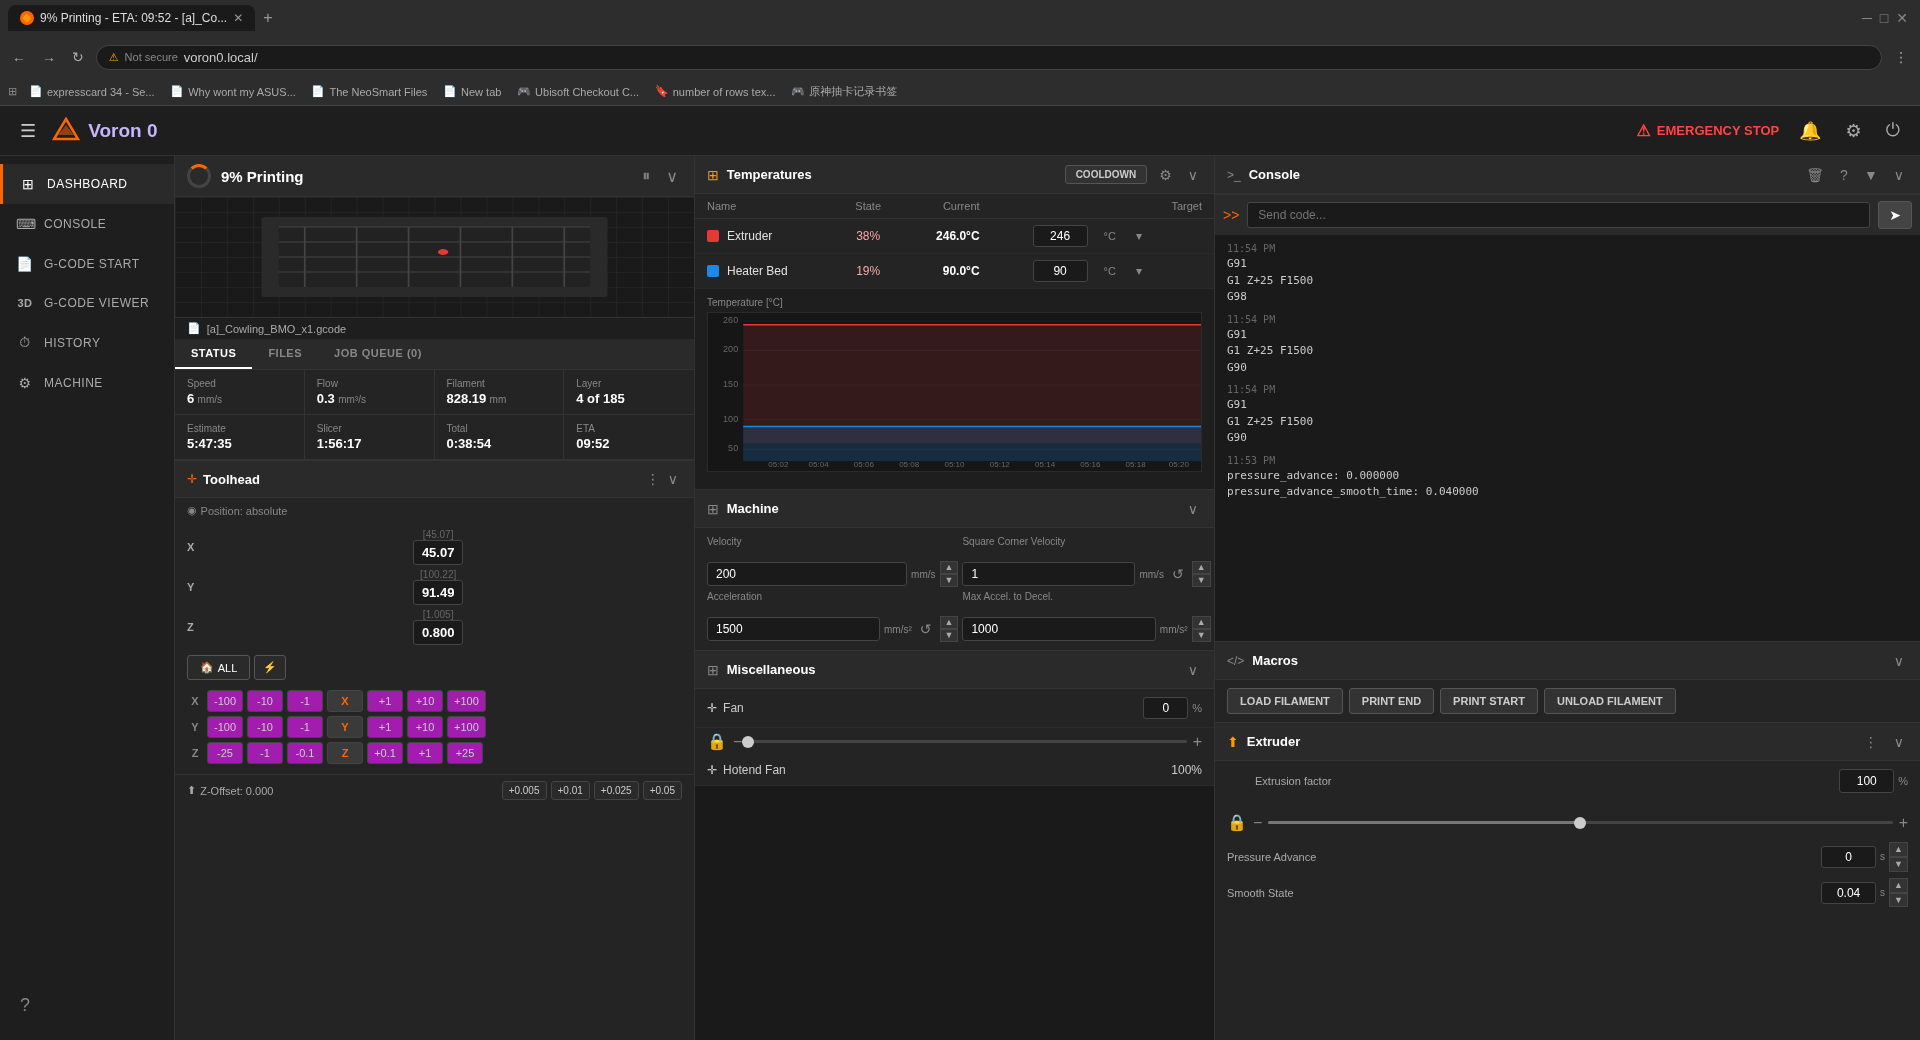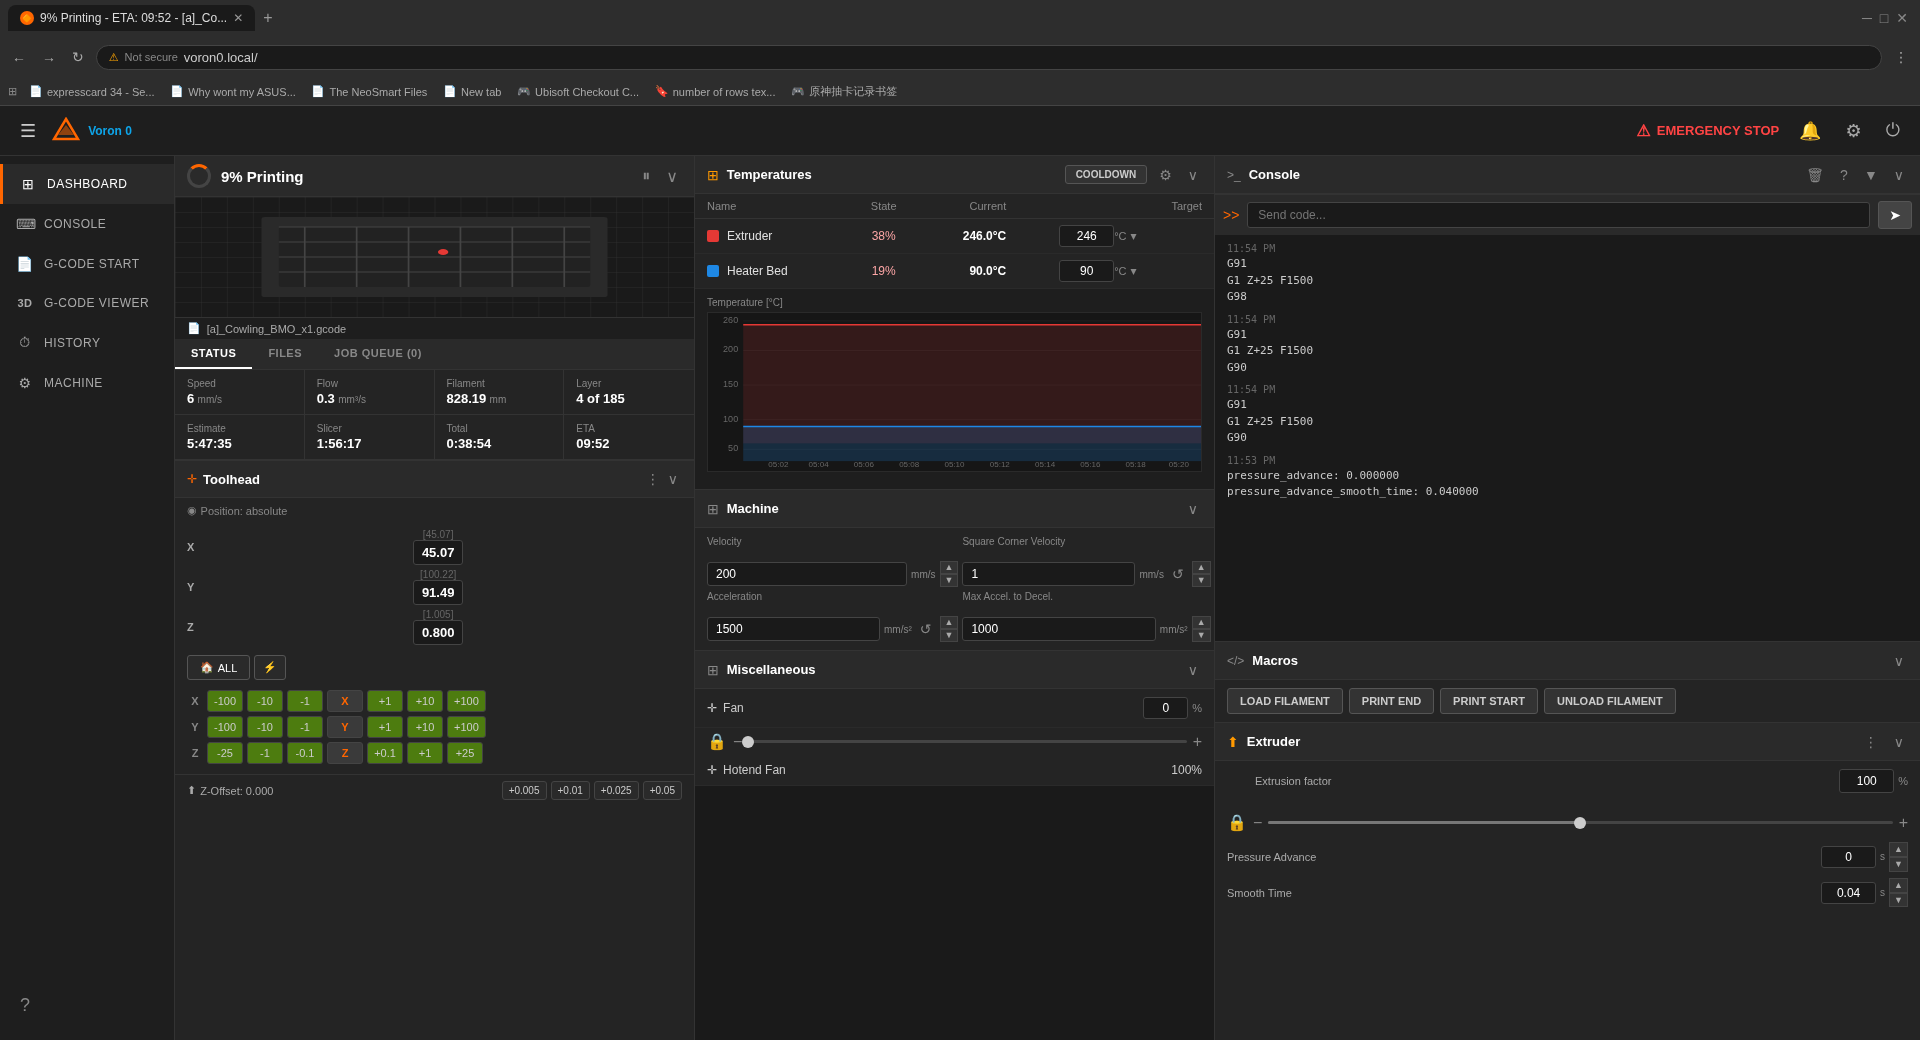--- a/index.html
+++ b/index.html
@@ -21,21 +21,21 @@
 
     
     .app-container { display: flex; flex-direction: column; height: calc(1040px - 106px); }
     
     
     .app-header { display: flex; align-items: center; justify-content: space-between; padding: 0 16px; background: #1e1e1e; border-bottom: 1px solid #333; height: 50px; flex-shrink: 0; }
     .app-header-left { display: flex; align-items: center; gap: 12px; }
     .hamburger-btn { background: none; border: none; color: #ccc; cursor: pointer; font-size: 18px; padding: 4px; }
     .app-logo { display: flex; align-items: center; gap: 8px; }
     .logo-icon { width: 28px; height: 28px; }
-    .app-title { font-size: 12px; font-weight: 600; color: #0ea5e9; }
+    .app-title { font-size: 19px; font-weight: 600; color: #c4b5fd; }
     .app-header-right { display: flex; align-items: center; gap: 16px; }
     .emergency-stop-btn { display: flex; align-items: center; gap: 6px; background: none; border: none; color: #f44; cursor: pointer; font-size: 13px; font-weight: 600; }
     .header-icon-btn { background: none; border: none; color: #aaa; cursor: pointer; font-size: 18px; padding: 4px; }
 
     
     .main-layout { display: flex; flex: 1; overflow: hidden; }
     
     
     .sidebar { width: 175px; background: #1e1e1e; border-right: 1px solid #333; flex-shrink: 0; padding-top: 8px; }
     .sidebar-item { display: flex; align-items: center; gap: 10px; padding: 12px 16px; cursor: pointer; color: #aaa; font-size: 12px; font-weight: 500; letter-spacing: 0.5px; }
@@ -73,35 +73,35 @@
     .axis-inputs { display: grid; grid-template-columns: auto auto auto; gap: 4px; padding: 6px 12px; align-items: center; }
     .axis-label { color: #aaa; font-size: 11px; font-weight: 600; }
     .coord-display { background: #1a1a1a; border: 1px solid #444; border-radius: 3px; padding: 4px 8px; text-align: center; }
     .coord-hint { color: #666; font-size: 10px; text-align: center; }
     .coord-val { color: #fff; font-size: 13px; font-weight: 600; }
     
     
     .jog-section { padding: 6px 12px; }
     .jog-row { display: flex; gap: 4px; margin-bottom: 4px; align-items: center; }
     .jog-label { width: 16px; color: #888; font-size: 11px; font-weight: 600; text-align: center; }
-    .jog-btn { background: #4d7c0f; border: 1px solid #444; color: #ccc; cursor: pointer; padding: 4px 6px; font-size: 11px; border-radius: 3px; min-width: 36px; text-align: center; }
+    .jog-btn { background: #a21caf; border: 1px solid #444; color: #ccc; cursor: pointer; padding: 4px 6px; font-size: 11px; border-radius: 3px; min-width: 36px; text-align: center; }
     .home-row { display: flex; gap: 4px; padding: 4px 12px; }
     .home-btn-all { background: #2a2a2a; border: 1px solid #555; color: #fff; cursor: pointer; padding: 5px 12px; border-radius: 3px; font-size: 11px; display: flex; align-items: center; gap: 4px; }
 
     
     .z-offset-row { display: flex; align-items: center; justify-content: space-between; padding: 6px 12px; border-top: 1px solid #333; }
     .z-offset-btns { display: flex; gap: 4px; }
     .z-btn { background: #2a2a2a; border: 1px solid #444; color: #ccc; cursor: pointer; padding: 3px 6px; font-size: 10px; border-radius: 3px; }
     .temp-table { width: 100%; border-collapse: collapse; }
     .temp-table th { padding: 6px 12px; text-align: left; color: #888; font-size: 11px; font-weight: 500; border-bottom: 1px solid #333; }
     .temp-table td { padding: 6px 12px; border-bottom: 1px solid #2a2a2a; }
     .temp-row-name { display: flex; align-items: center; gap: 8px; }
     .temp-indicator { width: 12px; height: 12px; border-radius: 2px; }
     .temp-value { color: #fff; font-weight: 600; }
-    .temp-input-cell { display: flex; align-items: center; gap: 0; margin-left: 29px; }
+    .temp-input-cell { display: flex; align-items: center; gap: 16px; margin-left: 29px; }
     .temp-input { background: #1a1a1a; border: 1px solid #444; color: #fff; padding: 3px 8px; border-radius: 3px; width: 55px; font-size: 12px; text-align: center; }
     .temp-unit { color: #888; font-size: 11px; }
     
     
     .chart-container { padding: 8px 12px; background: #1e1e1e; height: 200px; position: relative; }
     .machine-inputs { display: grid; grid-template-columns: 1fr 1fr; gap: 4px; padding: 8px 12px; }
     .machine-input-group { display: flex; flex-direction: column; gap: 14px; }
     .machine-input-label { color: #888; font-size: 10px; }
     .machine-input-row { display: flex; align-items: center; gap: 4px; }
     .machine-input { background: #1a1a1a; border: 1px solid #444; color: #fff; padding: 4px 8px; border-radius: 3px; flex: 1; font-size: 12px; }
@@ -762,21 +762,21 @@
                 <input type="text" class="pa-input" value="0" style="">
                 <span class="pa-unit">s</span>
                 <div class="pa-arrows">
                   <button class="pa-arrow">▲</button>
                   <button class="pa-arrow">▼</button>
                 </div>
               </div>
             </div>
 
             <div class="pa-row">
-              <span class="pa-label">Smooth Time</span>
+              <span class="pa-label">Smooth State</span>
               <div class="pa-input-group">
                 <input type="text" class="pa-input" value="0.04" style="">
                 <span class="pa-unit">s</span>
                 <div class="pa-arrows">
                   <button class="pa-arrow">▲</button>
                   <button class="pa-arrow">▼</button>
                 </div>
               </div>
             </div>
           </div>

